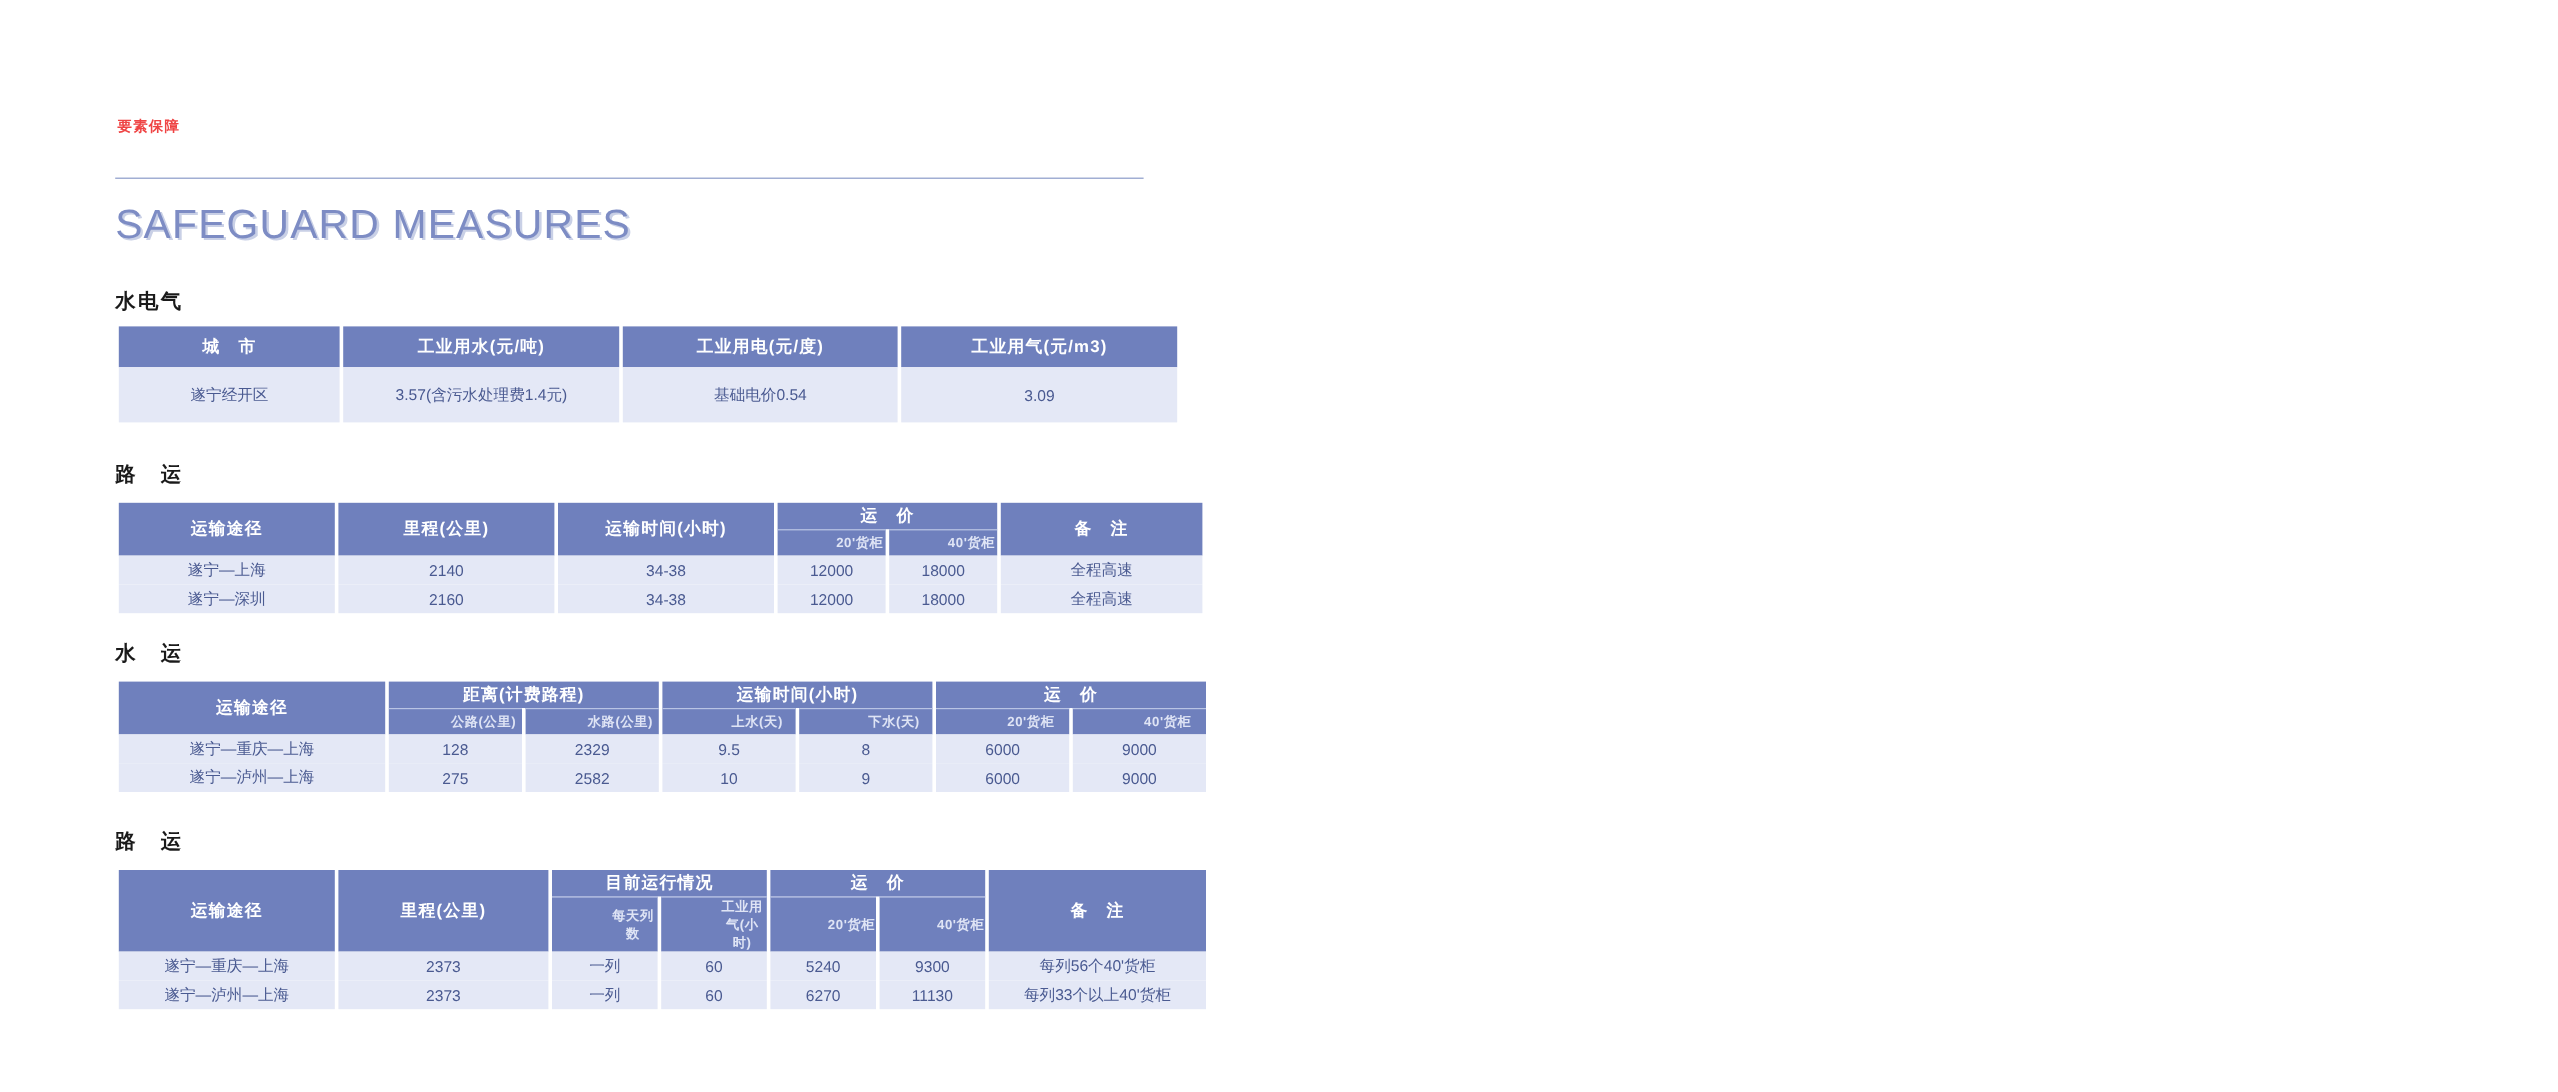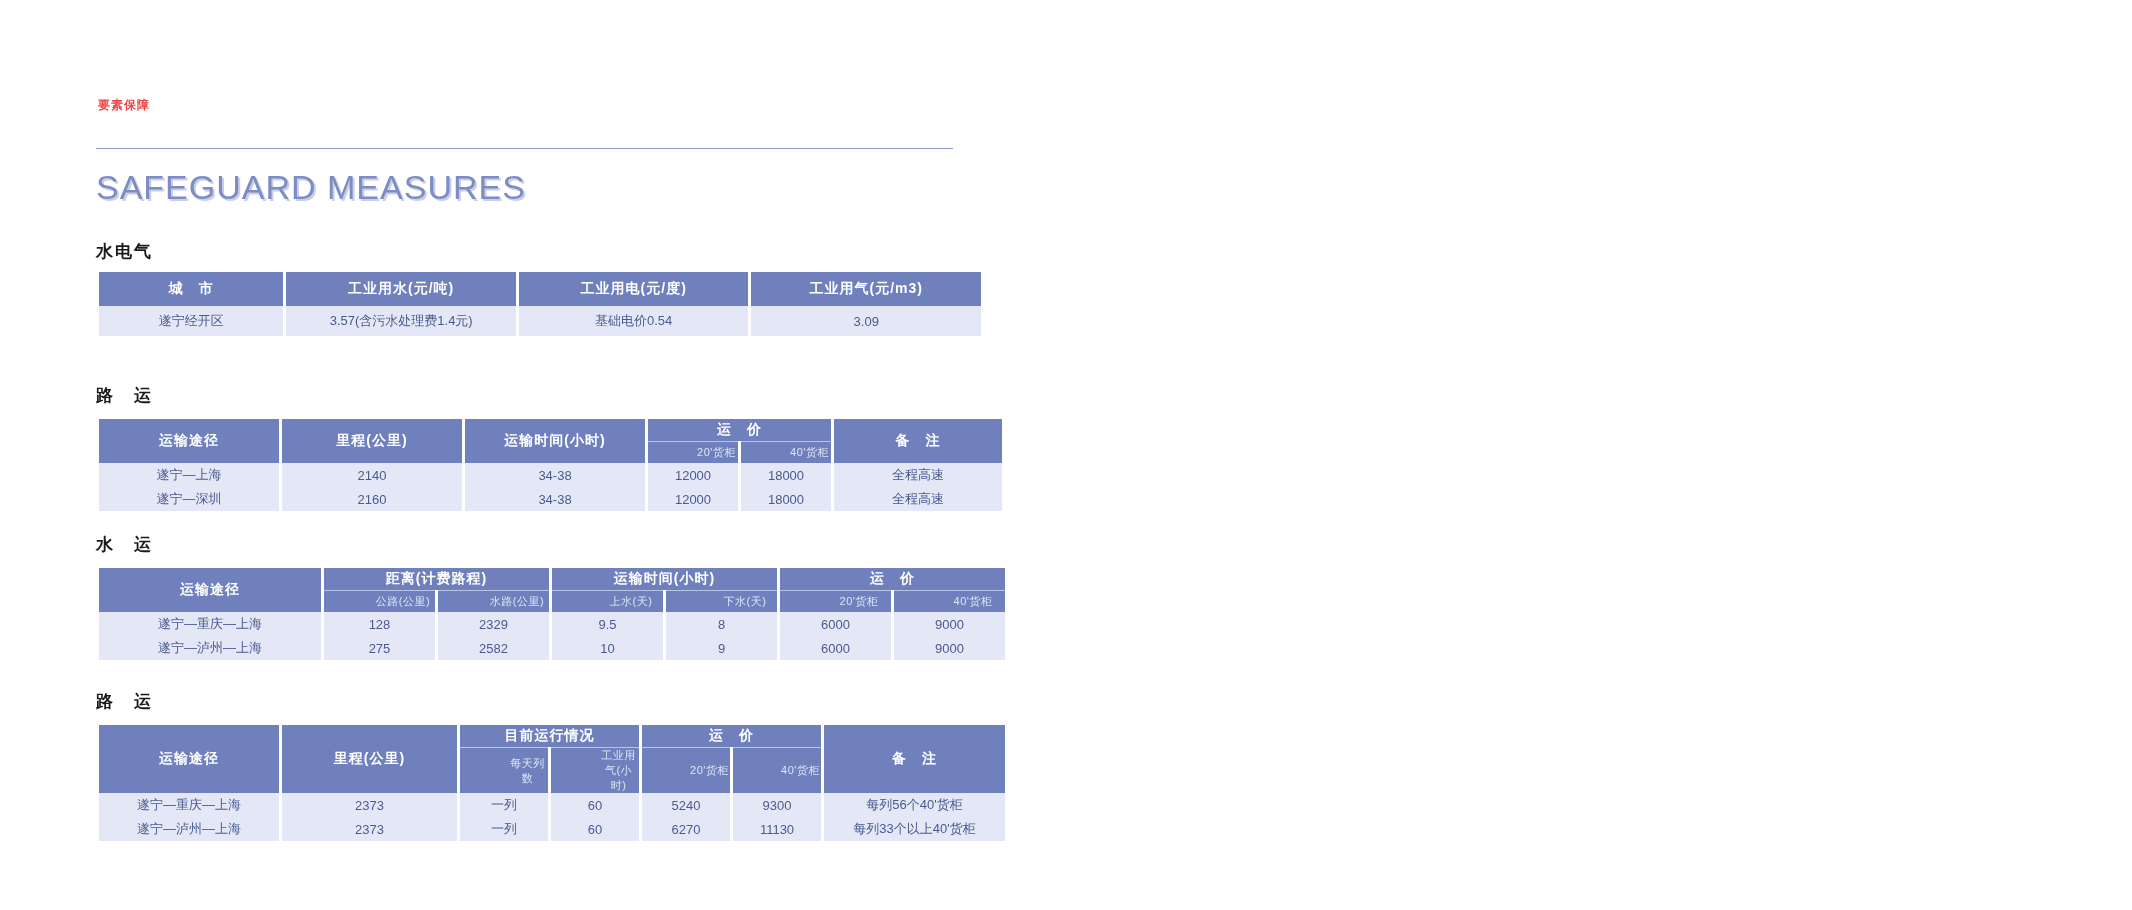--- a/index.html
+++ b/index.html
@@ -82,21 +82,21 @@
     background: #e4e8f6;
     color: #4a5a91;
   }
   .hdrow td, .hdrow th { height: 34px; }
   .subline {
     border-top: 1px solid #b9c4e4;
   }
 
   
   .cn-tbl .hd { font-size: 14px; letter-spacing: 1px; margin-top: 48px; }
-  .cn-tbl .hd-sub { font-size: 11px; font-weight: normal; letter-spacing: 0.5px; padding-left: 47px; }
+  .cn-tbl .hd-sub { font-size: 11px; font-weight: bold; letter-spacing: 0.5px; padding-left: 47px; }
   .cn-tbl .cell { font-size: 13px; }
 </style>
 </head>
 <body>
 
 <div class="page">
 
   <div class="panel panel-left">
 
     <div class="cn-title">要素保障</div>
@@ -112,21 +112,21 @@
           <col style="width:224px">
         </colgroup>
       <tbody>
           <tr class="hdrow">
         <th class="hd">城　市</th>
         <th class="hd">工业用水(元/吨)</th>
         <th class="hd">工业用电(元/度)</th>
         <th class="hd">工业用气(元/m3)</th>
       </tr>
       <tr>
-        <td class="cell" style="height:30px">遂宁经开区</td>
+        <td class="cell" style="height:46px">遂宁经开区</td>
         <td class="cell">3.57(含污水处理费1.4元)</td>
         <td class="cell">基础电价0.54</td>
         <td class="cell">3.09</td>
       </tr>
     </tbody>
       </table>
 
     <div class="sec-title cn" style="left:96px; top:384px;">路　运</div>
     <table class="t cn-tbl" style="left:96px; top:419px; width:888px;">
       <colgroup>

